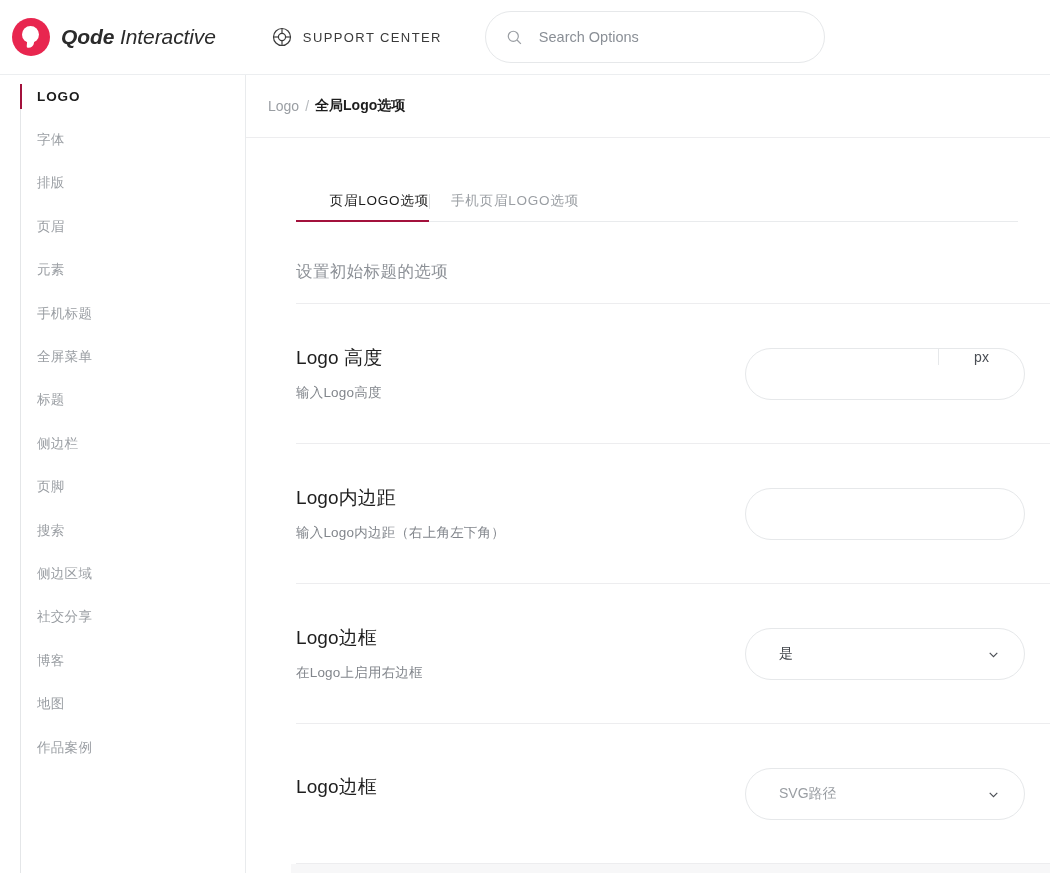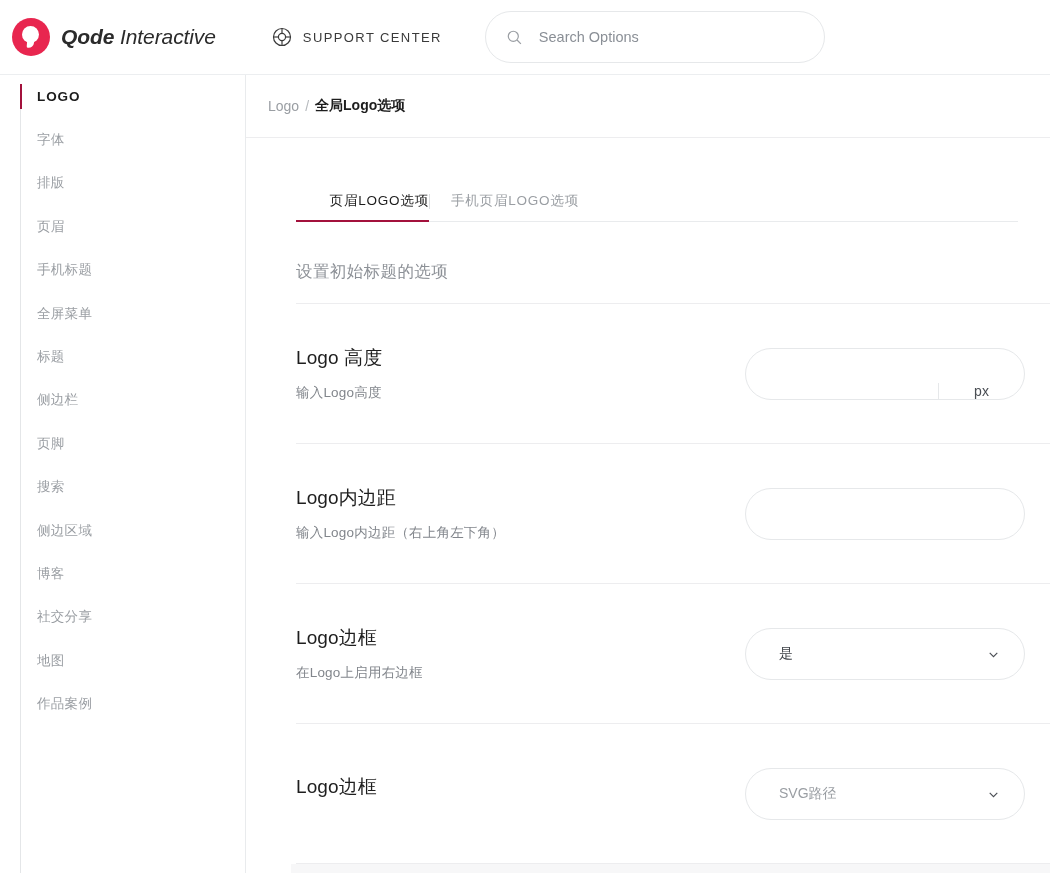--- a/index.html
+++ b/index.html
@@ -231,21 +231,21 @@
     width: 280px;
     display: flex;
     justify-content: flex-end;
   }
 
   .pill-unit {
     width: 280px; height: 52px;
     border: 1px solid #e6e8ea;
     border-radius: 26px;
     display: flex;
-    align-items: flex-end;
+    align-items: flex-start;
     overflow: hidden;
     background: #fff;
   }
   .pill-unit input {
     border: 0; outline: 0;
     flex: 1;
     padding-left: 24px;
     font-size: 14px;
     color: #3a3a3a;
     font-family: inherit;
@@ -347,20 +347,23 @@
       <div class="nav-item">
         <span class="nav-label">字体</span>
       </div>
       <div class="nav-item">
         <span class="nav-label">排版</span>
       </div>
       <div class="nav-item">
         <span class="nav-label">页眉</span>
       </div>
       <div class="nav-item">
+        <span class="nav-label">元素</span>
+      </div>
+      <div class="nav-item">
         <span class="nav-label">手机标题</span>
       </div>
       <div class="nav-item">
         <span class="nav-label">全屏菜单</span>
       </div>
       <div class="nav-item">
         <span class="nav-label">标题</span>
       </div>
       <div class="nav-item">
         <span class="nav-label">侧边栏</span>
@@ -368,24 +371,24 @@
       <div class="nav-item">
         <span class="nav-label">页脚</span>
       </div>
       <div class="nav-item">
         <span class="nav-label">搜索</span>
       </div>
       <div class="nav-item">
         <span class="nav-label">侧边区域</span>
       </div>
       <div class="nav-item">
+        <span class="nav-label">社交分享</span>
+      </div>
+      <div class="nav-item">
         <span class="nav-label">博客</span>
-      </div>
-      <div class="nav-item">
-        <span class="nav-label">社交分享</span>
       </div>
       <div class="nav-item">
         <span class="nav-label">地图</span>
       </div>
       <div class="nav-item">
         <span class="nav-label">作品案例</span>
       </div>
     </div>
 </div>
 

